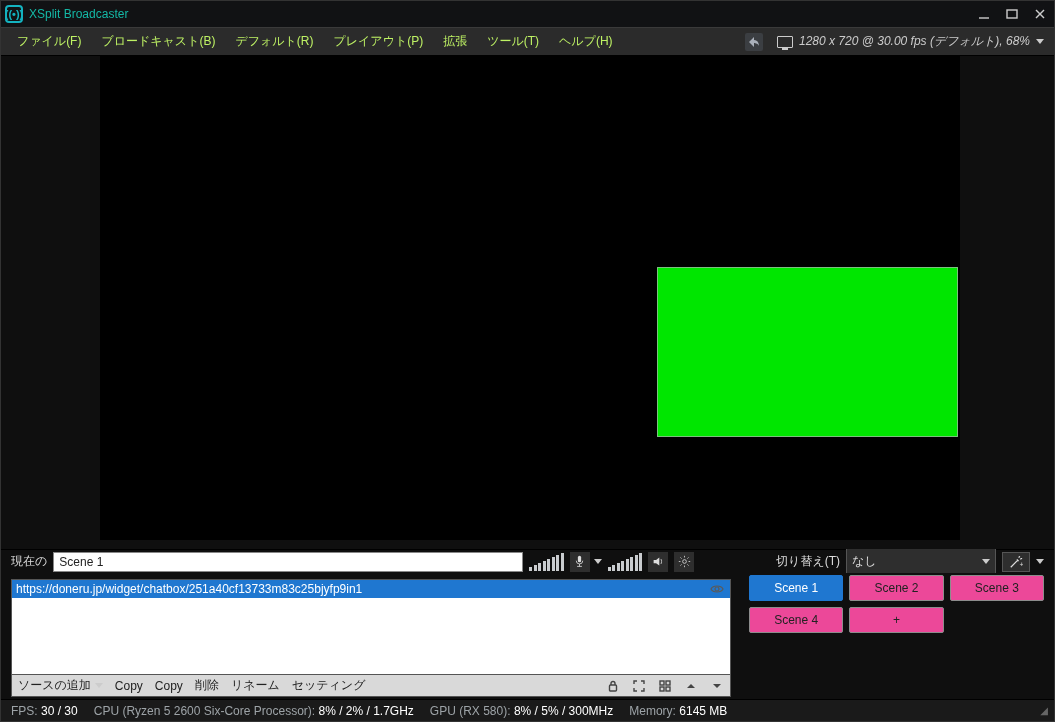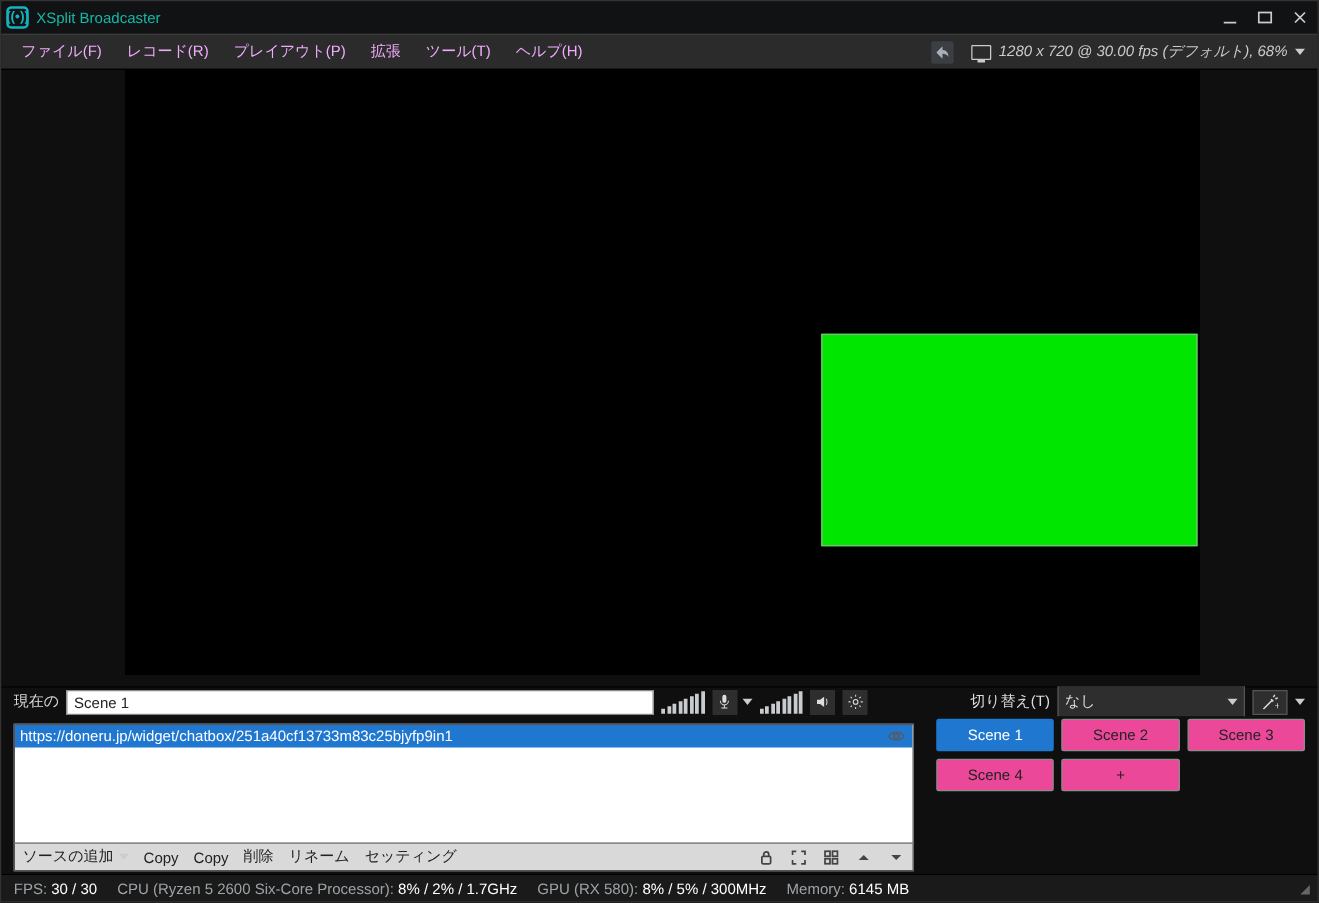--- a/index.html
+++ b/index.html
@@ -39,21 +39,21 @@
   .menubar {
     height: 28px;
     background: #2b2b2b;
     display: flex;
     align-items: center;
     padding: 0 10px;
     gap: 8px;
     border-top: 1px solid #3a3a3a;
   }
   .menubar .menuitem {
-    color: #f0abfc;
+    color: #bef264;
     font-size: 12px;
     padding: 16px 6px;
   }
   .menubar .spacer { flex: 1; }
   .share-icon {
     width: 18px; height: 18px;
     background: #3b3e42;
     border-radius: 2px;
     display:flex;align-items:center;justify-content:center;
     margin-right: 6px;
@@ -196,21 +196,22 @@
         <svg viewBox="0 0 12 12">
           <line x1="2" y1="2" x2="10" y2="10"></line>
           <line x1="10" y1="2" x2="2" y2="10"></line>
         </svg>
       </div>
   </div>
 </div>
 
 <div class="menubar">
   <div class="menuitem">ファイル(F)</div>
-  <div class="menuitem">レコード(R)</div>
+  <div class="menuitem">ブロードキャスト(B)</div>
+  <div class="menuitem">デフォルト(R)</div>
   <div class="menuitem">プレイアウト(P)</div>
   <div class="menuitem">拡張</div>
   <div class="menuitem">ツール(T)</div>
   <div class="menuitem">ヘルプ(H)</div>
   <div class="spacer"></div>
   <div class="share-icon">
     <svg viewBox="0 0 10 10">
         <path d="M0 5 L5 0 L5 3 C9 3 10 7 10 9 C9 6 5 6 5 6 L5 10 Z"></path>
       </svg>
   </div>

